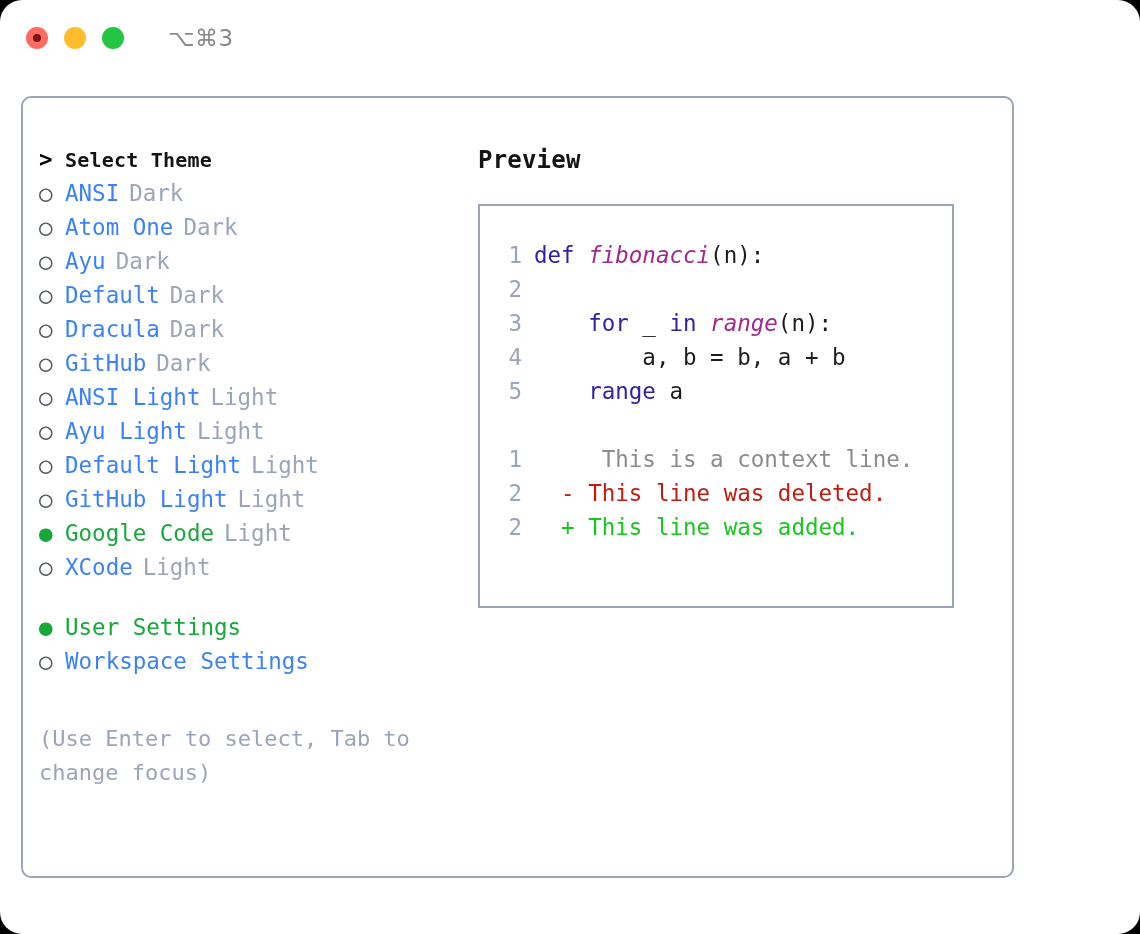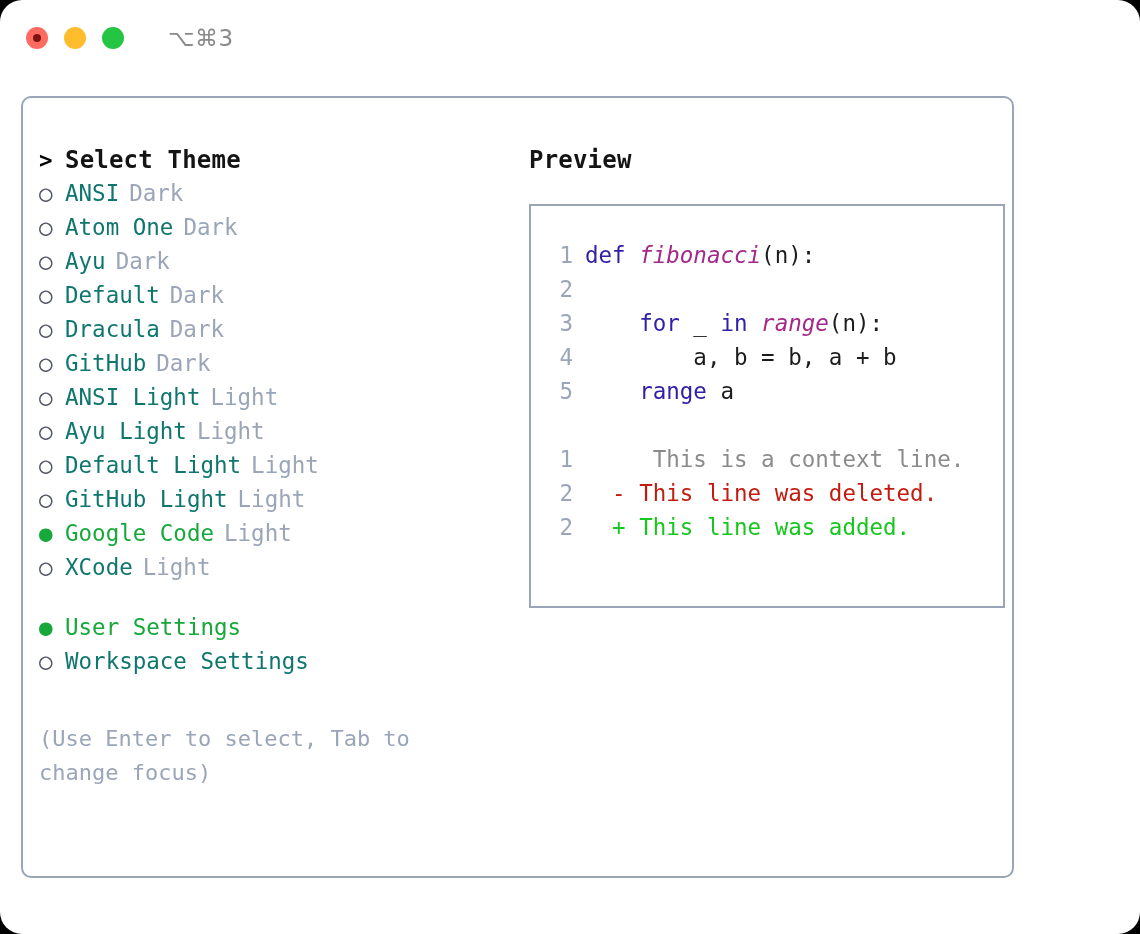--- a/index.html
+++ b/index.html
@@ -102,47 +102,47 @@
     flex: 0 0 26px;
     color: #4f5563;
     font-size: 22.5px;
   }
   .marker.caret { font-weight: bold; color: #000000; }
   .marker.sel   { color: #17a83b; }
 
   .header-row .label {
     font-weight: bold;
     color: #141414;
-    font-size: 24px;
+    font-size: 20px;
     letter-spacing: 0.2px;
   }
   .subheader-row .label {
     color: #1c1c1c;
     font-size: 22.5px;
   }
 
-  .label      { color: #0f766e; }
+  .label      { color: #3b82f6; }
   .label.sel  { color: #17a83b; }
   .variant    { color: #9aa5b8; margin-left: 10px; }
 
   .gap-sm { height: 26px; }
 
   .hint {
     margin-top: 14px;
     color: #9aa5b8;
     font-size: 22px;
     line-height: 34px;
     width: 420px;
     font-family: "DejaVu Sans Mono", monospace;
   }
 
   
   .right-col {
     position: absolute;
-    left: 506px;
+    left: 455px;
     top: 48px;
     width: 490px;
   }
   .preview-title {
     font-weight: bold;
     color: #141414;
     font-size: 24px;
     font-family: "DejaVu Sans Mono", monospace;
     letter-spacing: 0.2px;
   }

